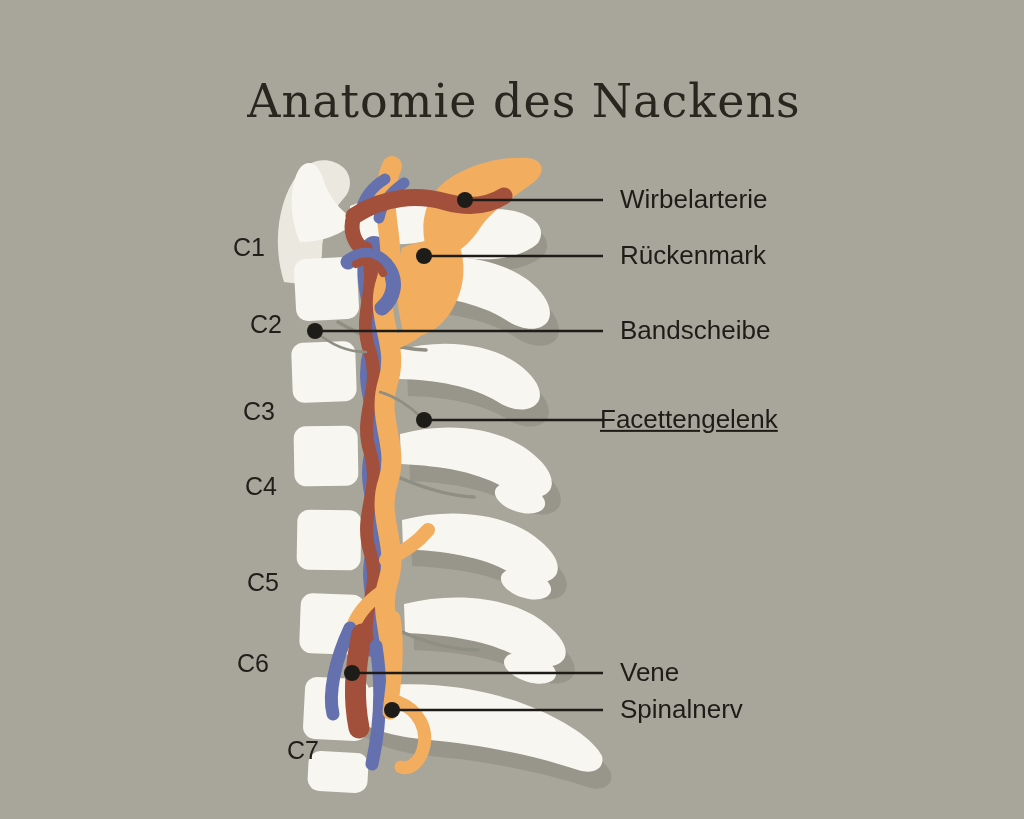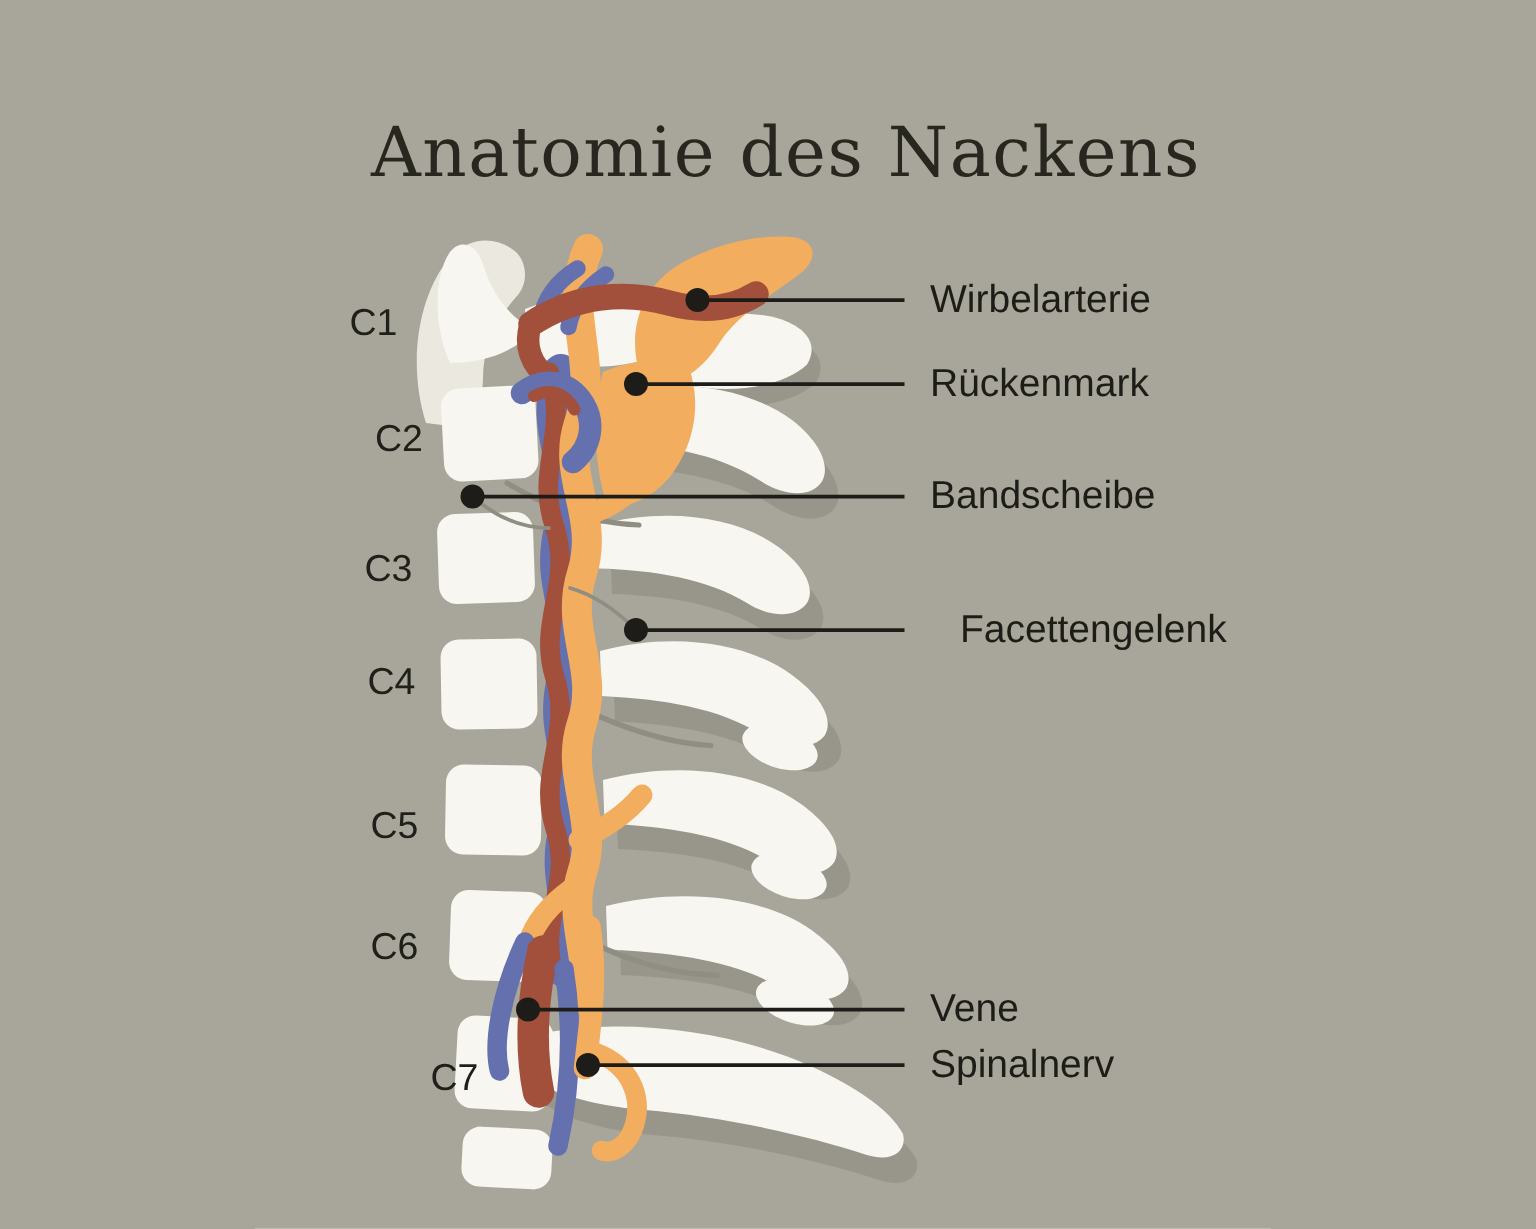--- a/index.html
+++ b/index.html
@@ -29,20 +29,21 @@
     top: 0; left: 0;
     width: 1024px;
     height: 819px;
   }
   .c-label {
     position: absolute;
     transform: translate(-50%, -50%);
     font-size: 25px;
     color: #20201b;
     white-space: nowrap;
+    margin-top: 31px;
   }
   .annot-label {
     position: absolute;
     transform: translateY(-52%);
     font-size: 26px;
     color: #1d1d18;
     white-space: nowrap;
   }
 </style>
 </head>
@@ -155,25 +156,25 @@
         <circle cx="392" cy="710" r="8" fill="#1d1c18"></circle>
       </g>
   </svg>
 
   <div>
       <div class="c-label" style="left: 249px; top: 216px;">C1</div>
       <div class="c-label" style="left: 266px; top: 293px;">C2</div>
       <div class="c-label" style="left: 259px; top: 380px; text-align: center;">C3</div>
       <div class="c-label" style="left: 261px; top: 455px;">C4</div>
       <div class="c-label" style="left: 263px; top: 551px;">C5</div>
-      <div class="c-label" style="left: 263px; top: 632px;">C6</div>
+      <div class="c-label" style="left: 253px; top: 632px;">C6</div>
       <div class="c-label" style="left: 303px; top: 719px;">C7</div>
     </div>
   <div>
       <div class="annot-label" style="left: 620px; top: 200px;">Wirbelarterie</div>
       <div class="annot-label" style="left: 620px; top: 256px;">Rückenmark</div>
       <div class="annot-label" style="left: 620px; top: 331px;">Bandscheibe</div>
-      <div class="annot-label" style="left: 640px; top: 420px;">Facettengelenk</div>
+      <div class="annot-label" style="left: 600px; top: 420px; text-decoration: underline;">Facettengelenk</div>
       <div class="annot-label" style="left: 620px; top: 673px;">Vene</div>
       <div class="annot-label" style="left: 620px; top: 710px;">Spinalnerv</div>
     </div>
 
 </div>
 
 </body></html>

